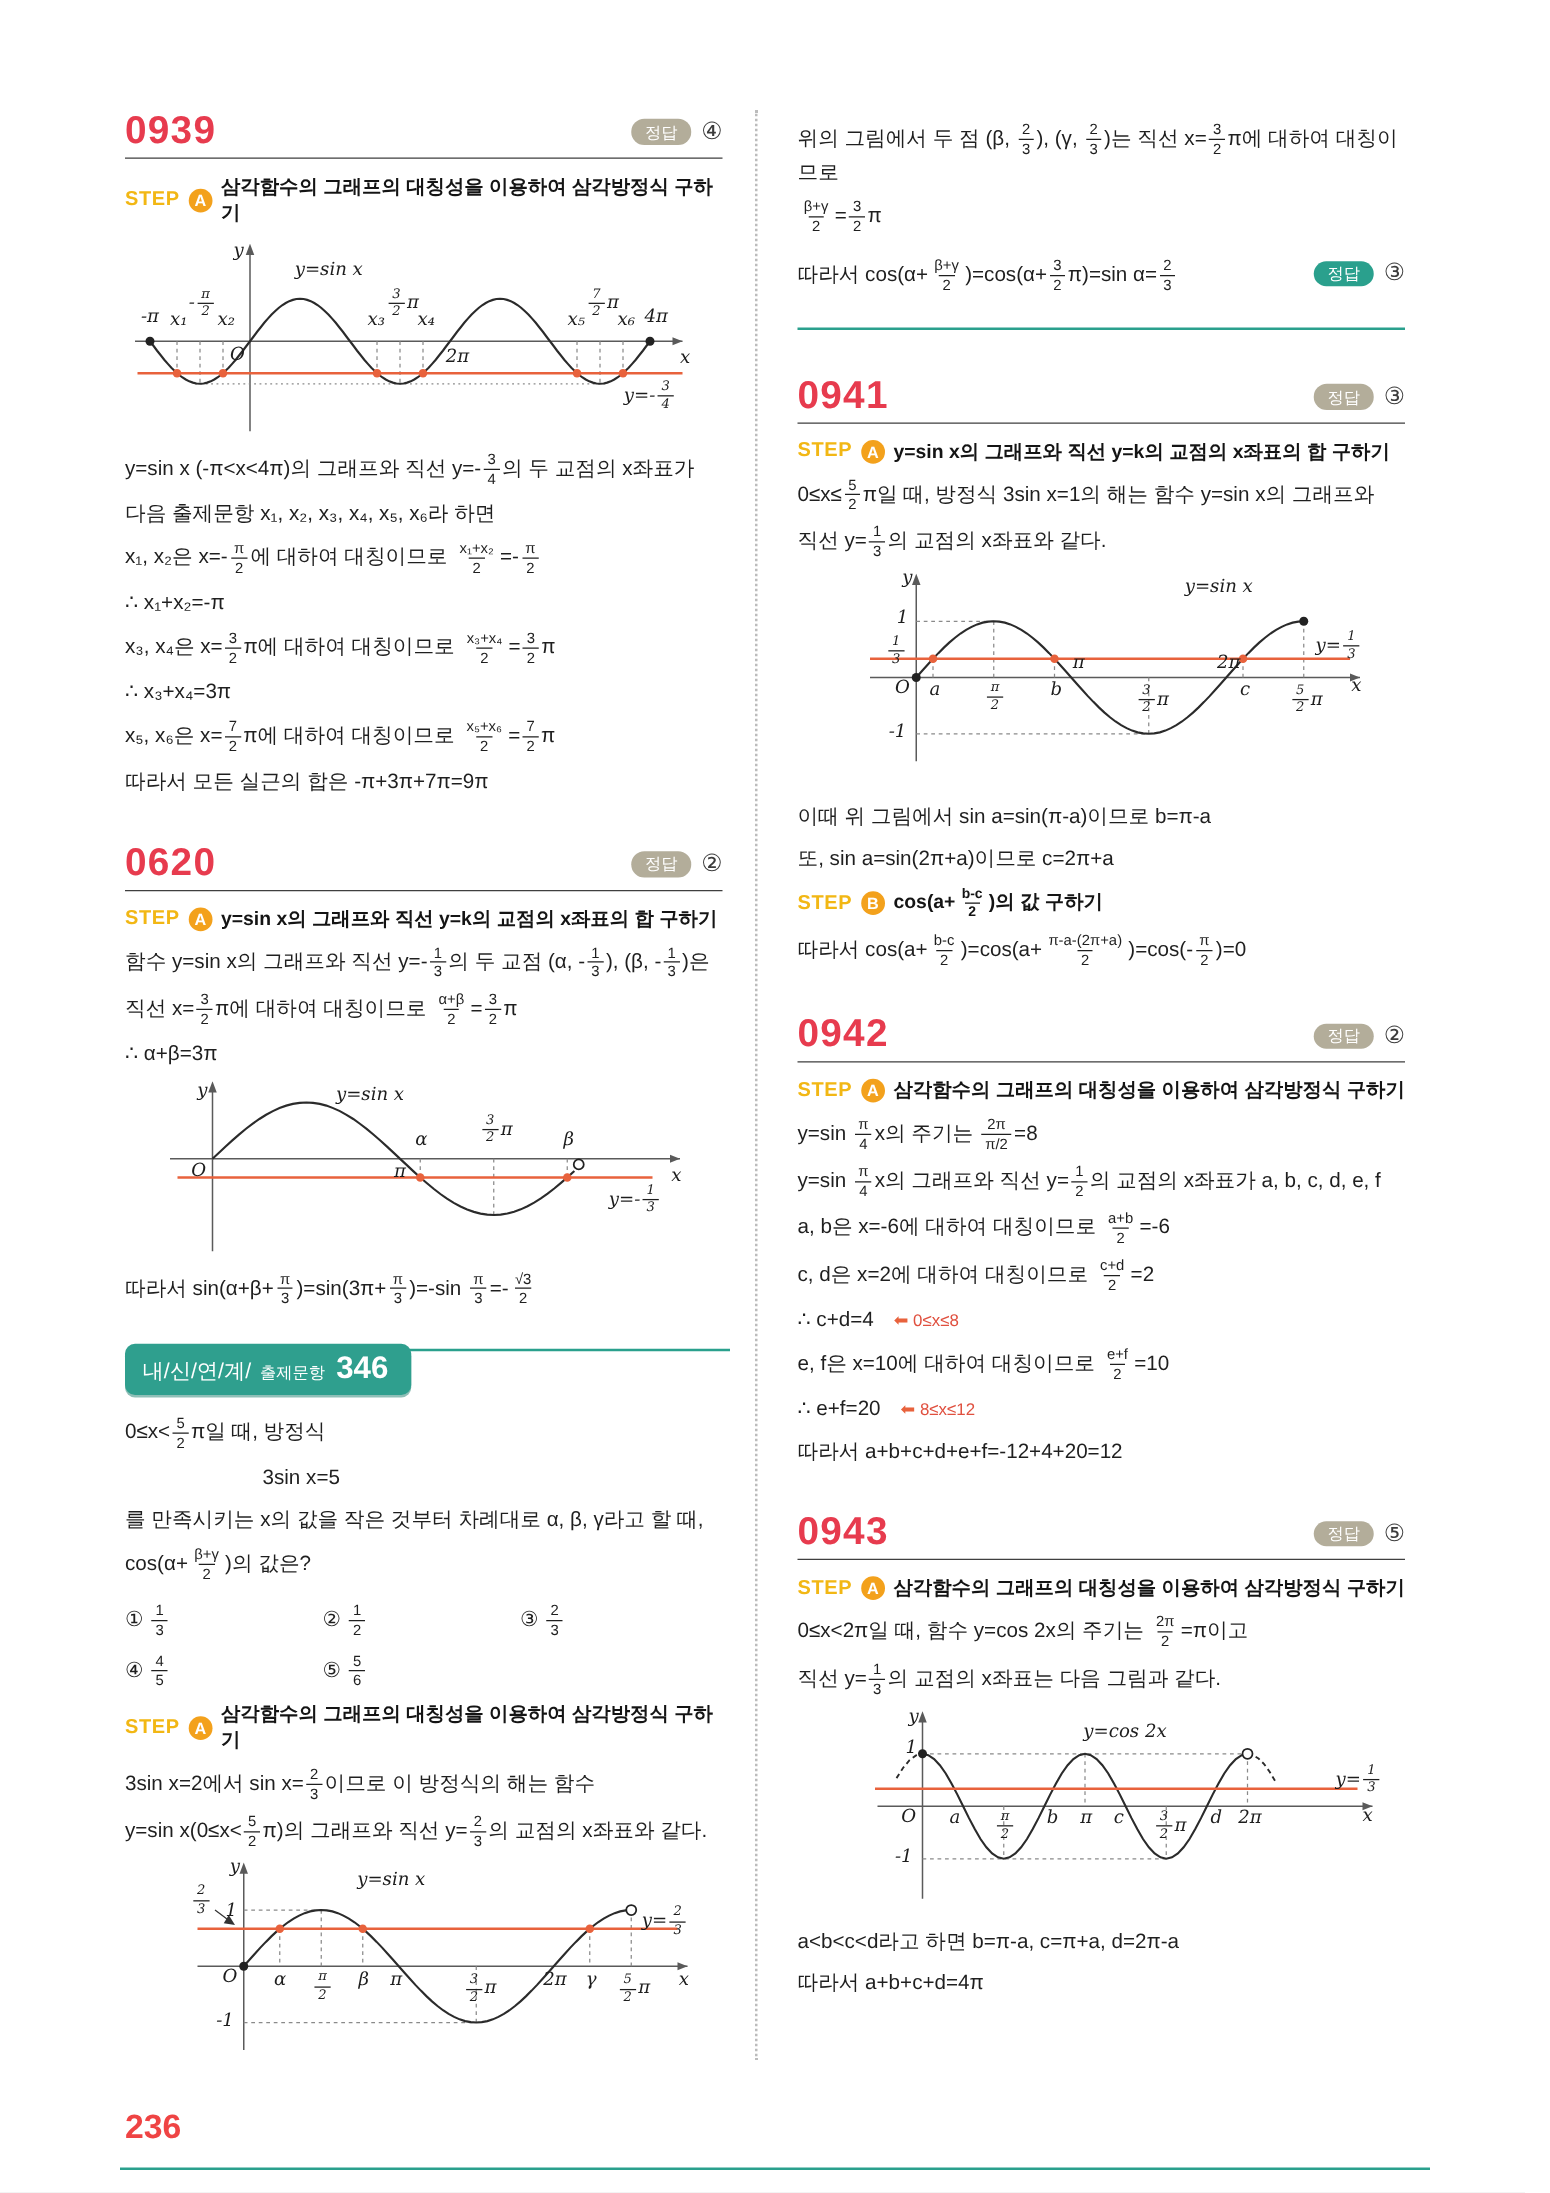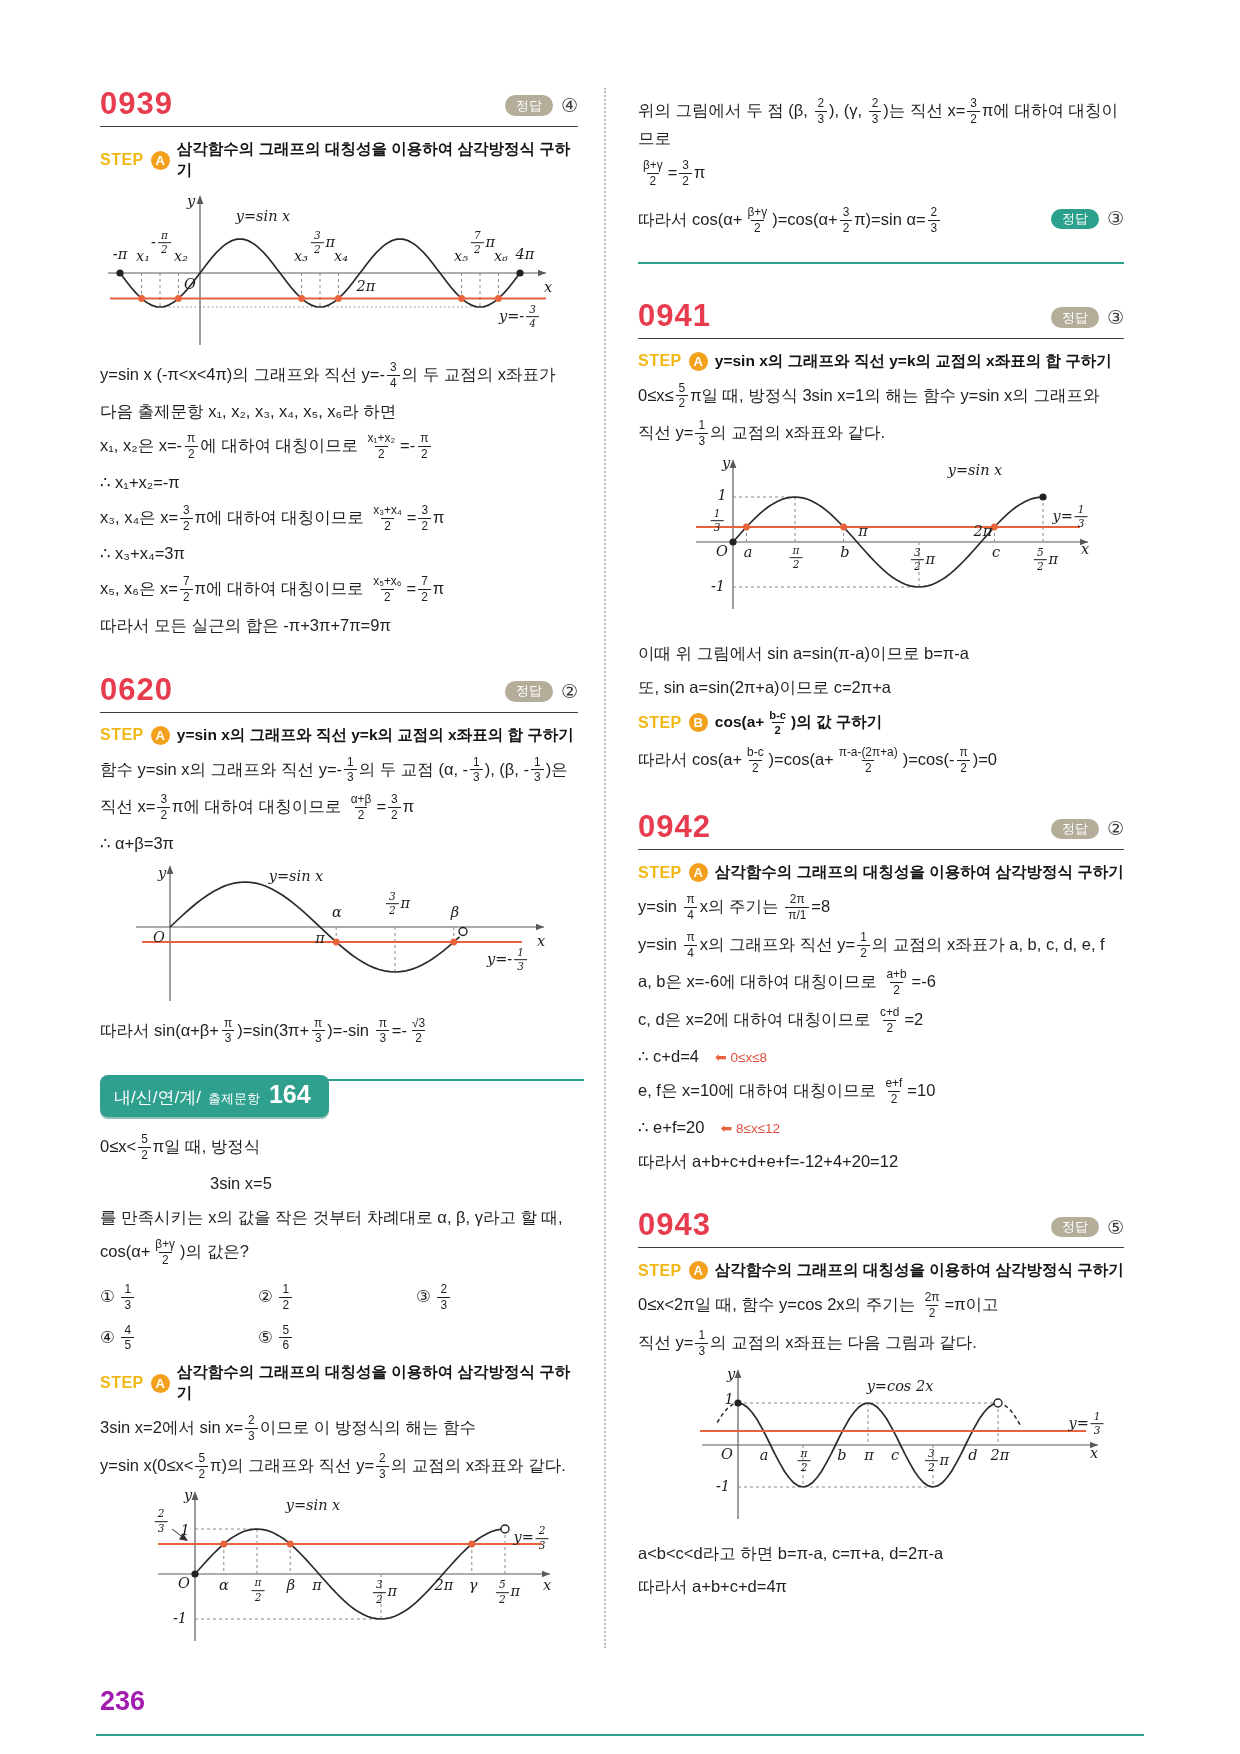--- a/index.html
+++ b/index.html
@@ -65,21 +65,21 @@
   .cvd{stroke:#2b2b2b;stroke-width:1.5;fill:none;stroke-dasharray:4 3;}
   .ol{stroke:#e8623c;stroke-width:2;}
   .dsh{stroke:#8a8a8a;stroke-width:1;stroke-dasharray:3 3;fill:none;}
   .dot{stroke:#8a8a8a;stroke-width:1;stroke-dasharray:1.5 2.8;fill:none;}
   .rd{fill:#e8623c;stroke:none;}
   .bk{fill:#222;stroke:none;}
   .op{fill:#fff;stroke:#222;stroke-width:1.4;}
   .ann{stroke:#333;stroke-width:1;fill:none;}
   .annh{fill:#333;stroke:none;}
 
-  .footer-num{position:absolute;left:100px;top:1686px;font-size:27px;font-weight:bold;color:#a21caf;}
+  .footer-num{position:absolute;left:100px;top:1686px;font-size:27px;font-weight:bold;color:#ef4444;}
   .footer-line{position:absolute;left:96px;right:96px;top:1734px;height:2px;background:#2aa08d;}
 </style>
 </head>
 <body>
 
 <div class="page">
   <div class="cols">
 
     <div class="col-left">
 
@@ -276,21 +276,21 @@
               <span class="fden">2</span>
             </span></p>
       </section>
 
       <section>
         <div class="nae-wrap">
           <div class="nae-line"></div>
           <div class="nae-box">
             <span class="nae-tag">내/신/연/계/</span>
             <span class="nae-sub">출제문항</span>
-            <span class="nae-num">164</span>
+            <span class="nae-num">346</span>
           </div>
         </div>
         <p class="tline">0≤x&lt;<span class="frac">
               <span class="fnum">5</span>
               <span class="fden">2</span>
             </span>π일 때, 방정식</p>
         <p class="tline center">3sin x=5</p>
         <p class="tline">를 만족시키는 x의 값을 작은 것부터 차례대로 α, β, γ라고 할 때,</p>
         <p class="tline">cos(α+<span class="frac">
               <span class="fnum">β+γ</span>
@@ -543,21 +543,21 @@
         <div class="step-row">
           <span class="step-word">STEP</span>
           <span class="step-circle">A</span>
           <span class="step-title">삼각함수의 그래프의 대칭성을 이용하여 삼각방정식 구하기</span>
         </div>
         <p class="tline">y=sin <span class="frac">
               <span class="fnum">π</span>
               <span class="fden">4</span>
             </span>x의 주기는 <span class="frac">
               <span class="fnum">2π</span>
-              <span class="fden">π/1</span>
+              <span class="fden">π/2</span>
             </span>=8</p>
         <p class="tline">y=sin <span class="frac">
               <span class="fnum">π</span>
               <span class="fden">4</span>
             </span>x의 그래프와 직선 y=<span class="frac">
               <span class="fnum">1</span>
               <span class="fden">2</span>
             </span>의 교점의 x좌표가 a, b, c, d, e, f</p>
         <p class="tline">a, b은 x=-6에 대하여 대칭이므로 <span class="frac">
               <span class="fnum">a+b</span>

